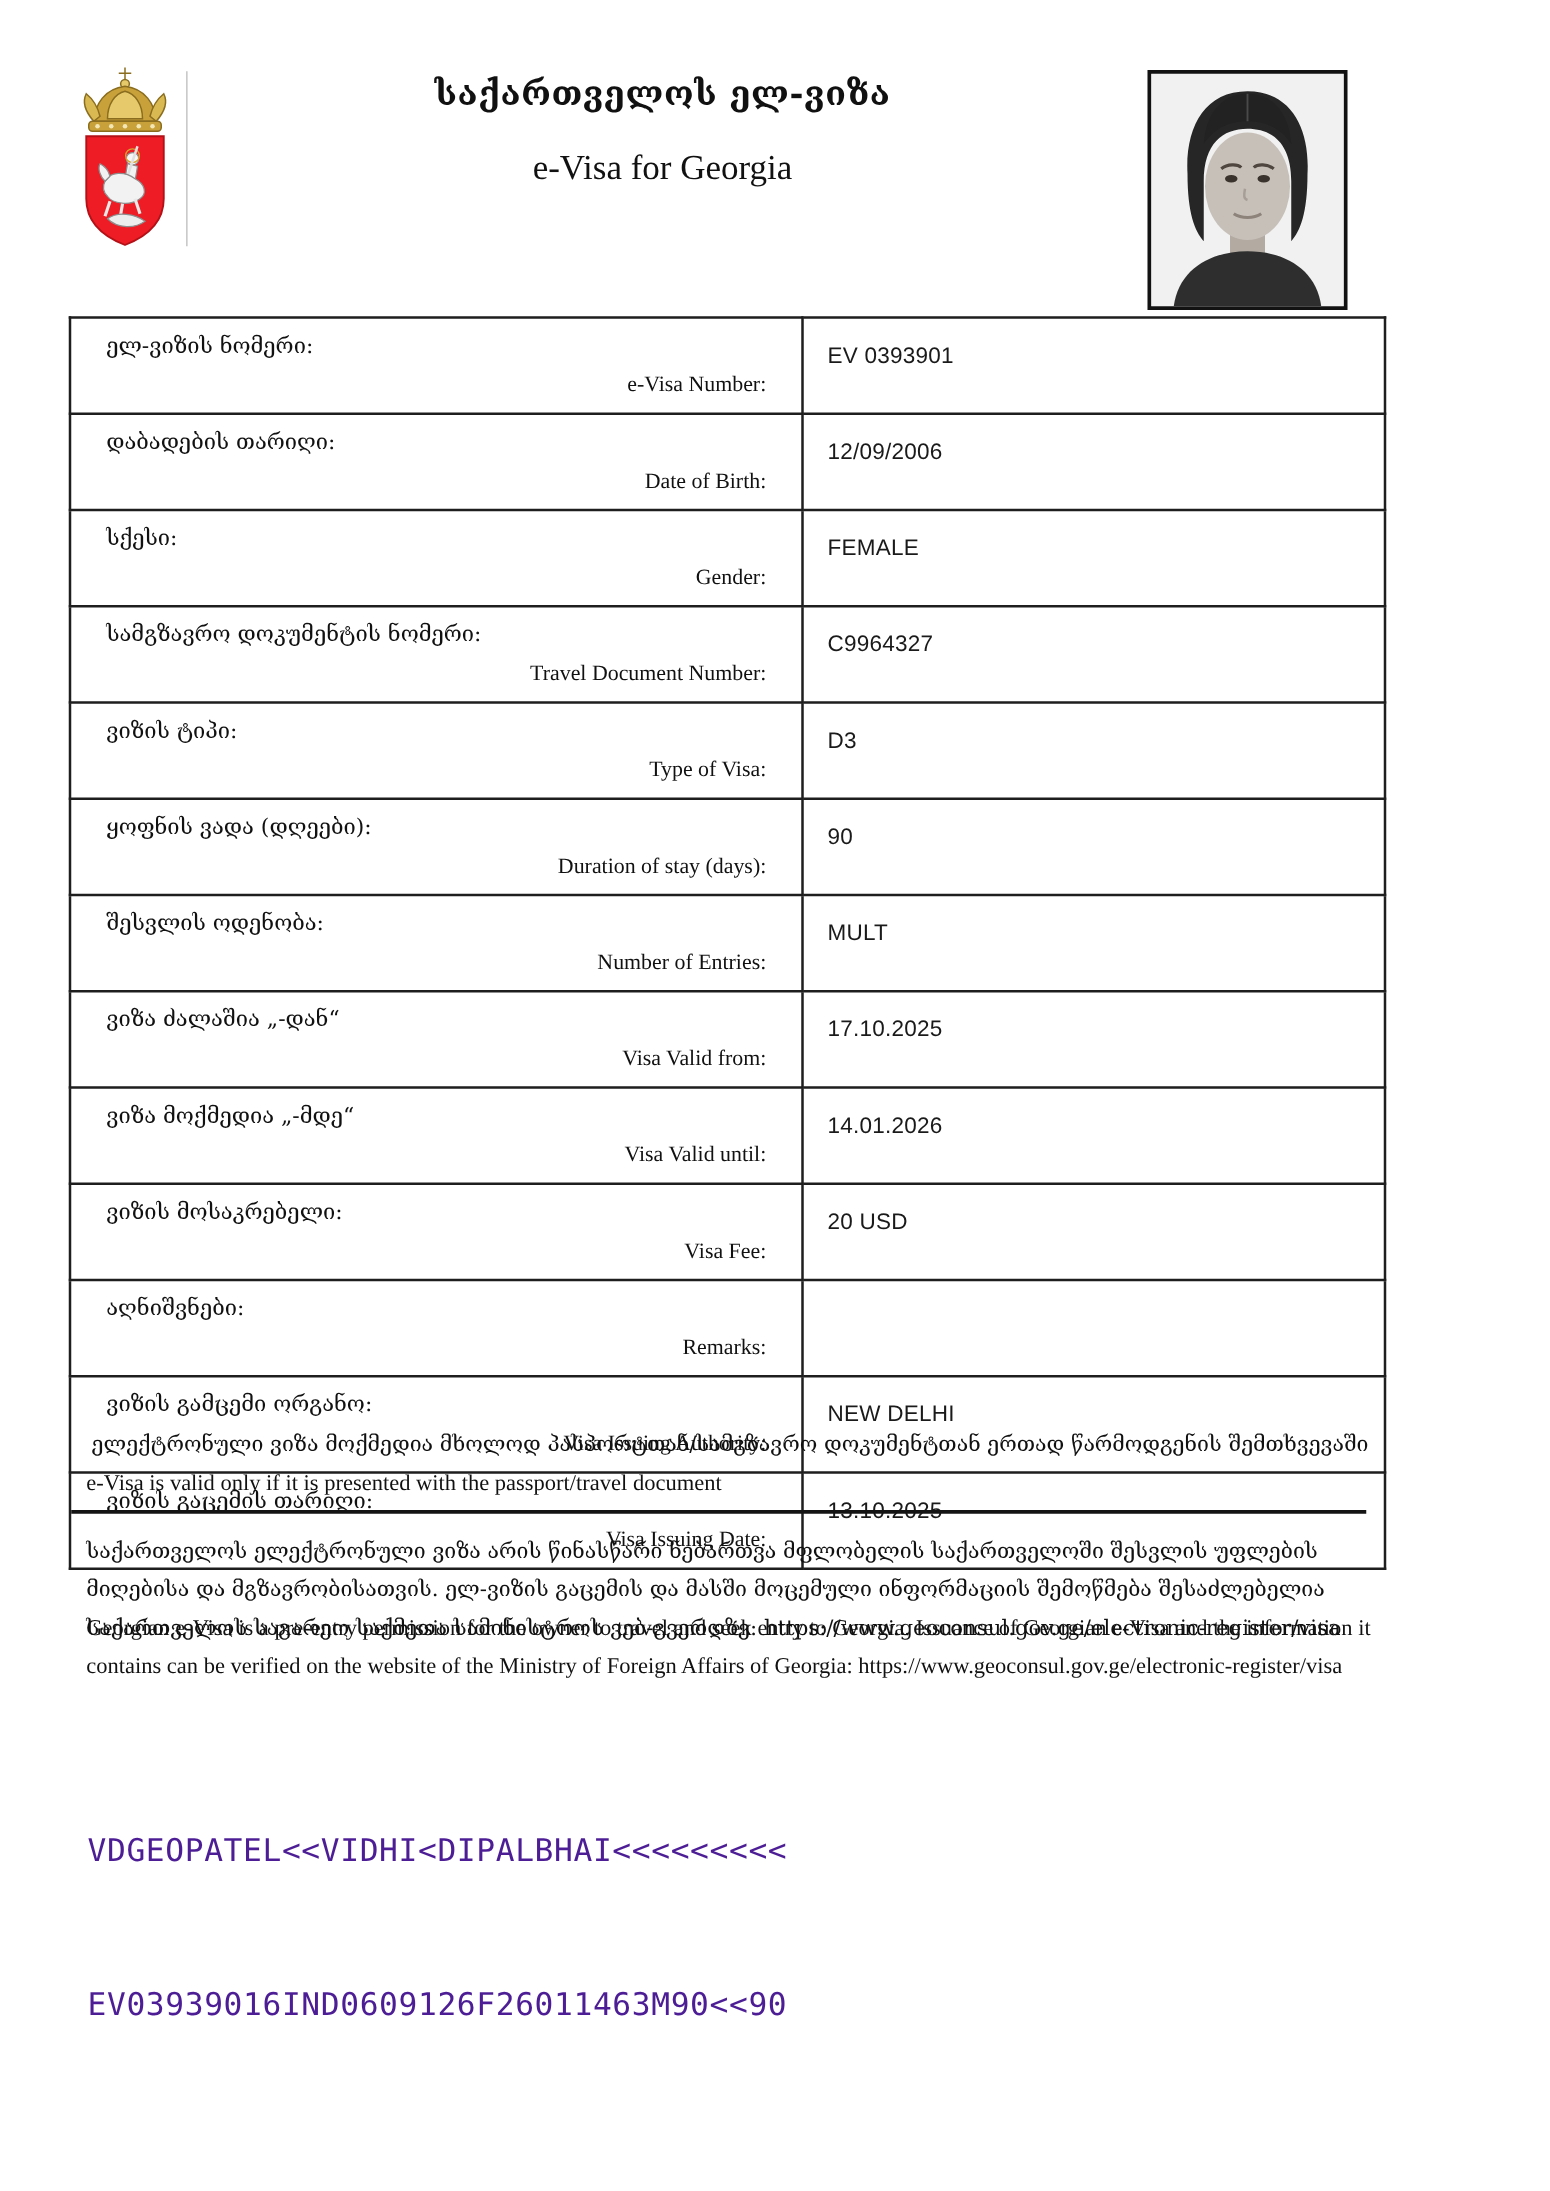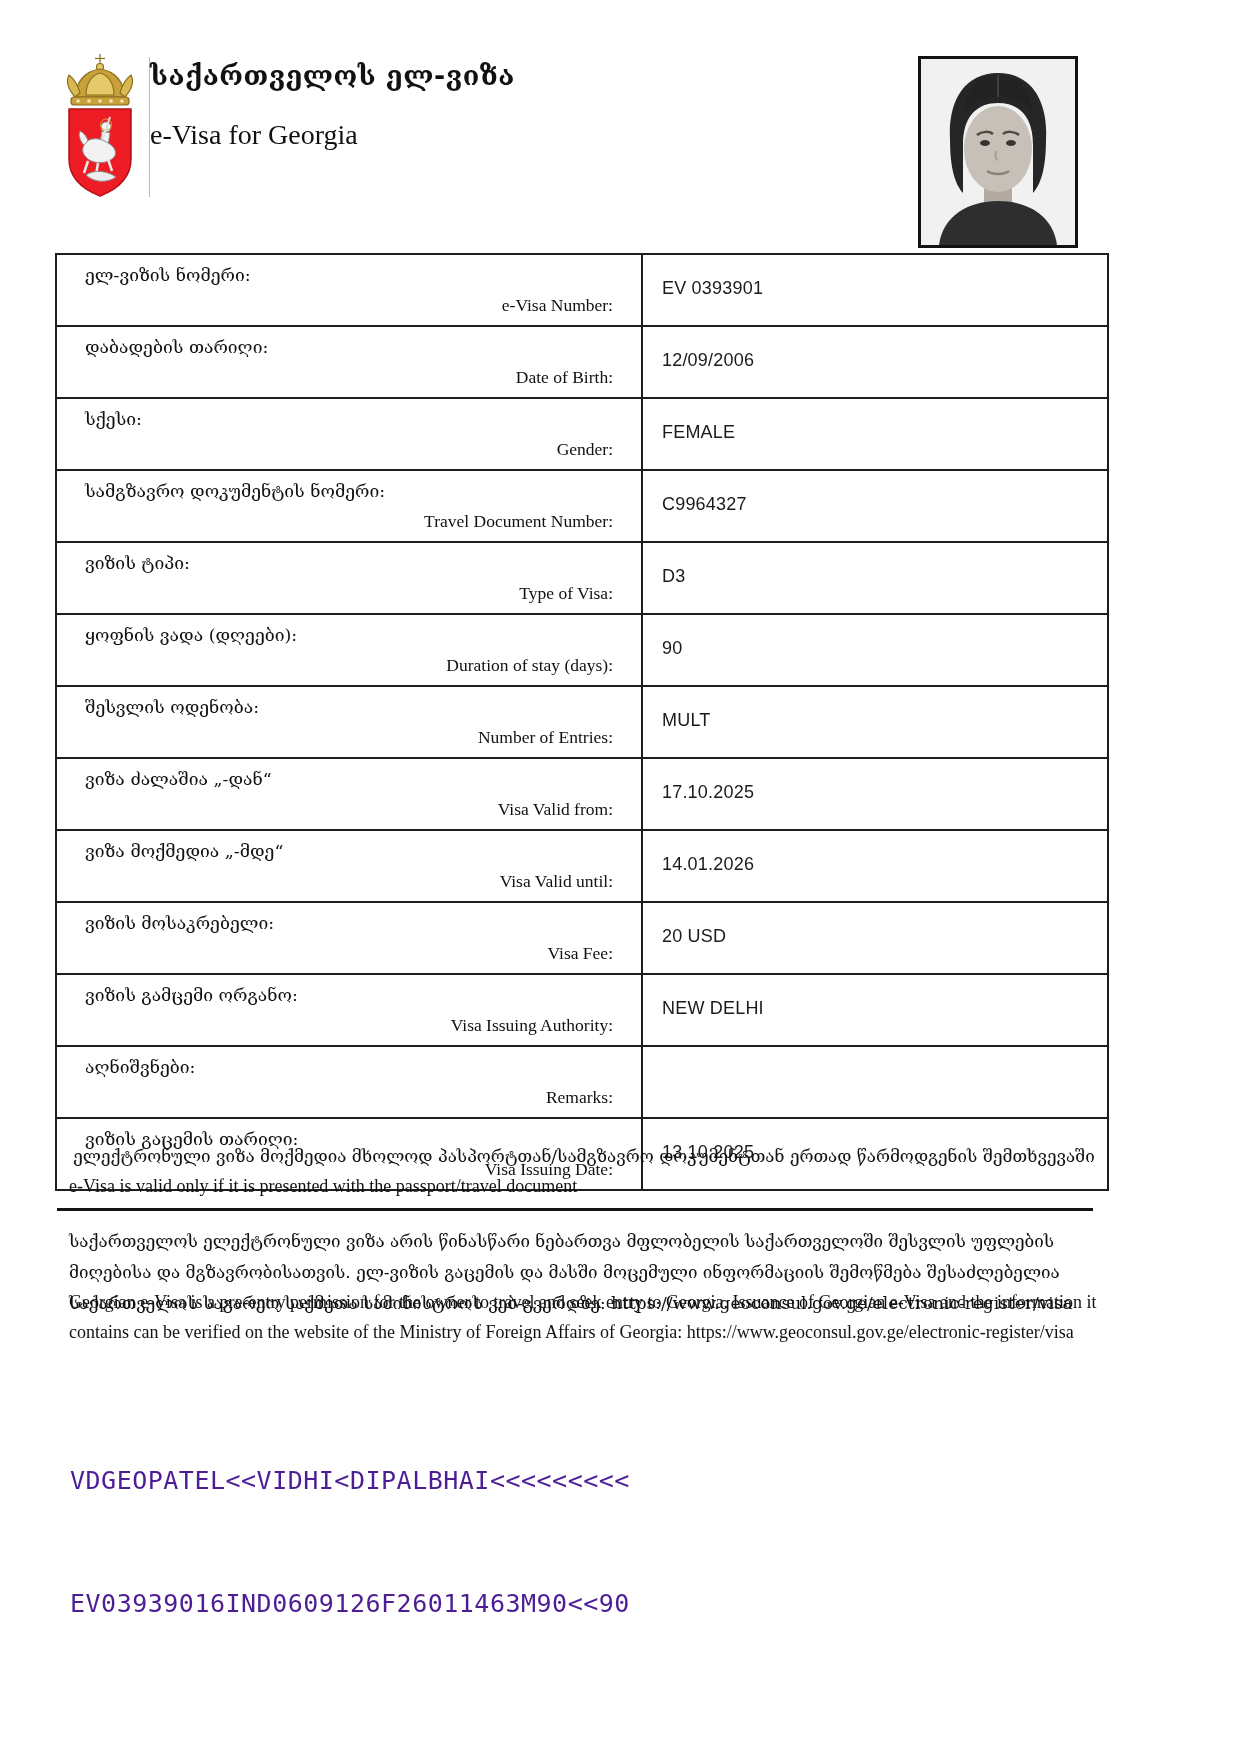--- a/index.html
+++ b/index.html
@@ -5,35 +5,35 @@
   html,body{margin:0;padding:0;background:#ffffff;}
   body{
     width:1240px;height:1753px;position:relative;
     font-family:"Liberation Serif","DejaVu Serif","DejaVu Sans",serif;
     color:#111;
   }
 
   
   .emblem{position:absolute;left:60px;top:53px;width:80px;height:146px;}
   .header-divider{position:absolute;left:149px;top:57px;width:1px;height:140px;background:#b9b9b9;}
-  .title-block{position:absolute;left:150px;top:60px;width:760px;text-align:left;}
+  .title-block{position:absolute;left:150px;top:60px;width:760px;text-align:center;}
   .title-ka{font-size:27px;font-weight:bold;letter-spacing:0.5px;
             font-family:"DejaVu Serif","DejaVu Sans",serif;}
   .title-en{margin-top:28px;font-size:28px;font-weight:normal;
             font-family:"Liberation Serif","DejaVu Serif",serif;}
   .photo-frame{position:absolute;left:918px;top:56px;width:154px;height:186px;
                border:3px solid #121212;background:#f1f1f1;overflow:hidden;}
   .photo-frame svg{display:block;}
 
   
   table.visa-table{position:absolute;left:55px;top:253px;width:1054px;
                    border-collapse:collapse;table-layout:fixed;}
   .visa-table td{border:2px solid #1e1e1e;height:58px;vertical-align:middle;}
   td.cell-label{width:528px;padding:6px 28px;border-radius:15px;}
-  td.cell-value{padding:0 0 4px 19px;
+  td.cell-value{padding:0 0 17px 19px;
                 font-family:"Liberation Sans","DejaVu Sans",sans-serif;
                 font-size:18px;letter-spacing:0.2px;color:#1a1a1a;}
   .lbl-ka{display:block;font-size:17.5px;line-height:21px;
           font-family:"DejaVu Serif","DejaVu Sans",serif;}
   .lbl-en{display:block;margin-top:9px;font-size:17.5px;line-height:21px;
           font-family:"Liberation Serif","DejaVu Serif",serif;text-align:right;}
 
   
   .note{position:absolute;left:69px;width:1030px;}
   .note-ka-line{top:1146px;font-size:17px;
@@ -190,31 +190,31 @@
     </tr>
     <tr>
       <td class="cell-label">
           <span class="lbl-ka">ვიზის მოსაკრებელი:</span>
           <span class="lbl-en">Visa Fee:</span>
         </td>
       <td class="cell-value">20 USD</td>
     </tr>
     <tr>
       <td class="cell-label">
+          <span class="lbl-ka">აღნიშვნები:</span>
+          <span class="lbl-en">Remarks:</span>
+        </td>
+      <td class="cell-value"></td>
+    </tr>
+    <tr>
+      <td class="cell-label">
           <span class="lbl-ka">ვიზის გამცემი ორგანო:</span>
           <span class="lbl-en">Visa Issuing Authority:</span>
         </td>
       <td class="cell-value">NEW DELHI</td>
-    </tr>
-    <tr>
-      <td class="cell-label">
-          <span class="lbl-ka">აღნიშვნები:</span>
-          <span class="lbl-en">Remarks:</span>
-        </td>
-      <td class="cell-value"></td>
     </tr>
     <tr>
       <td class="cell-label">
           <span class="lbl-ka">ვიზის გაცემის თარიღი:</span>
           <span class="lbl-en">Visa Issuing Date:</span>
         </td>
       <td class="cell-value">13.10.2025</td>
     </tr>
   </tbody>
 </table>

